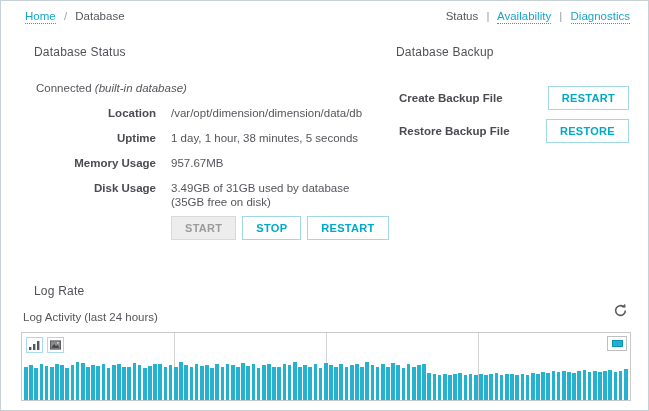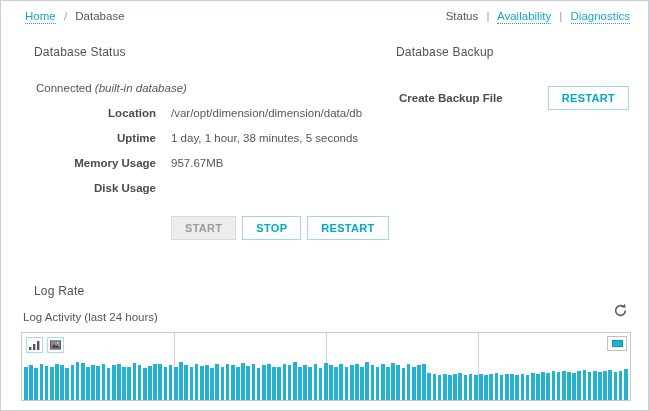--- a/index.html
+++ b/index.html
@@ -99,33 +99,38 @@
     <div class="srow">
       <span class="lbl">Uptime</span>
       <span class="val">1 day, 1 hour, 38 minutes, 5 seconds</span>
     </div>
     <div class="srow">
       <span class="lbl">Memory Usage</span>
       <span class="val">957.67MB</span>
     </div>
     <div class="srow">
       <span class="lbl">Disk Usage</span>
+      <span class="val">3.49GB of 31GB used by database (35GB free on disk)</span>
     </div>
   </div>
 
   <div class="btnrow">
     <button class="btn disabled">START</button>
     <button class="btn">STOP</button>
     <button class="btn">RESTART</button>
   </div>
 
   <div class="backup-rows">
     <div class="brow">
       <span class="lbl">Create Backup File</span>
       <button class="btn">RESTART</button>
+    </div>
+    <div class="brow">
+      <span class="lbl">Restore Backup File</span>
+      <button class="btn">RESTORE</button>
     </div>
   </div>
 
   <div class="chart-label">Log Activity (last 24 hours)</div>
 
   <div class="refresh">
     <svg width="15" height="15" viewBox="0 0 16 16">
       <path d="M13.2 8a5.2 5.2 0 1 1-1.7-3.85" fill="none" stroke="#5a5b5f" stroke-width="1.7"></path>
       <path d="M12.9 0.8 L13.4 5 L9.2 4.4 Z" fill="#5a5b5f"></path>
     </svg>

